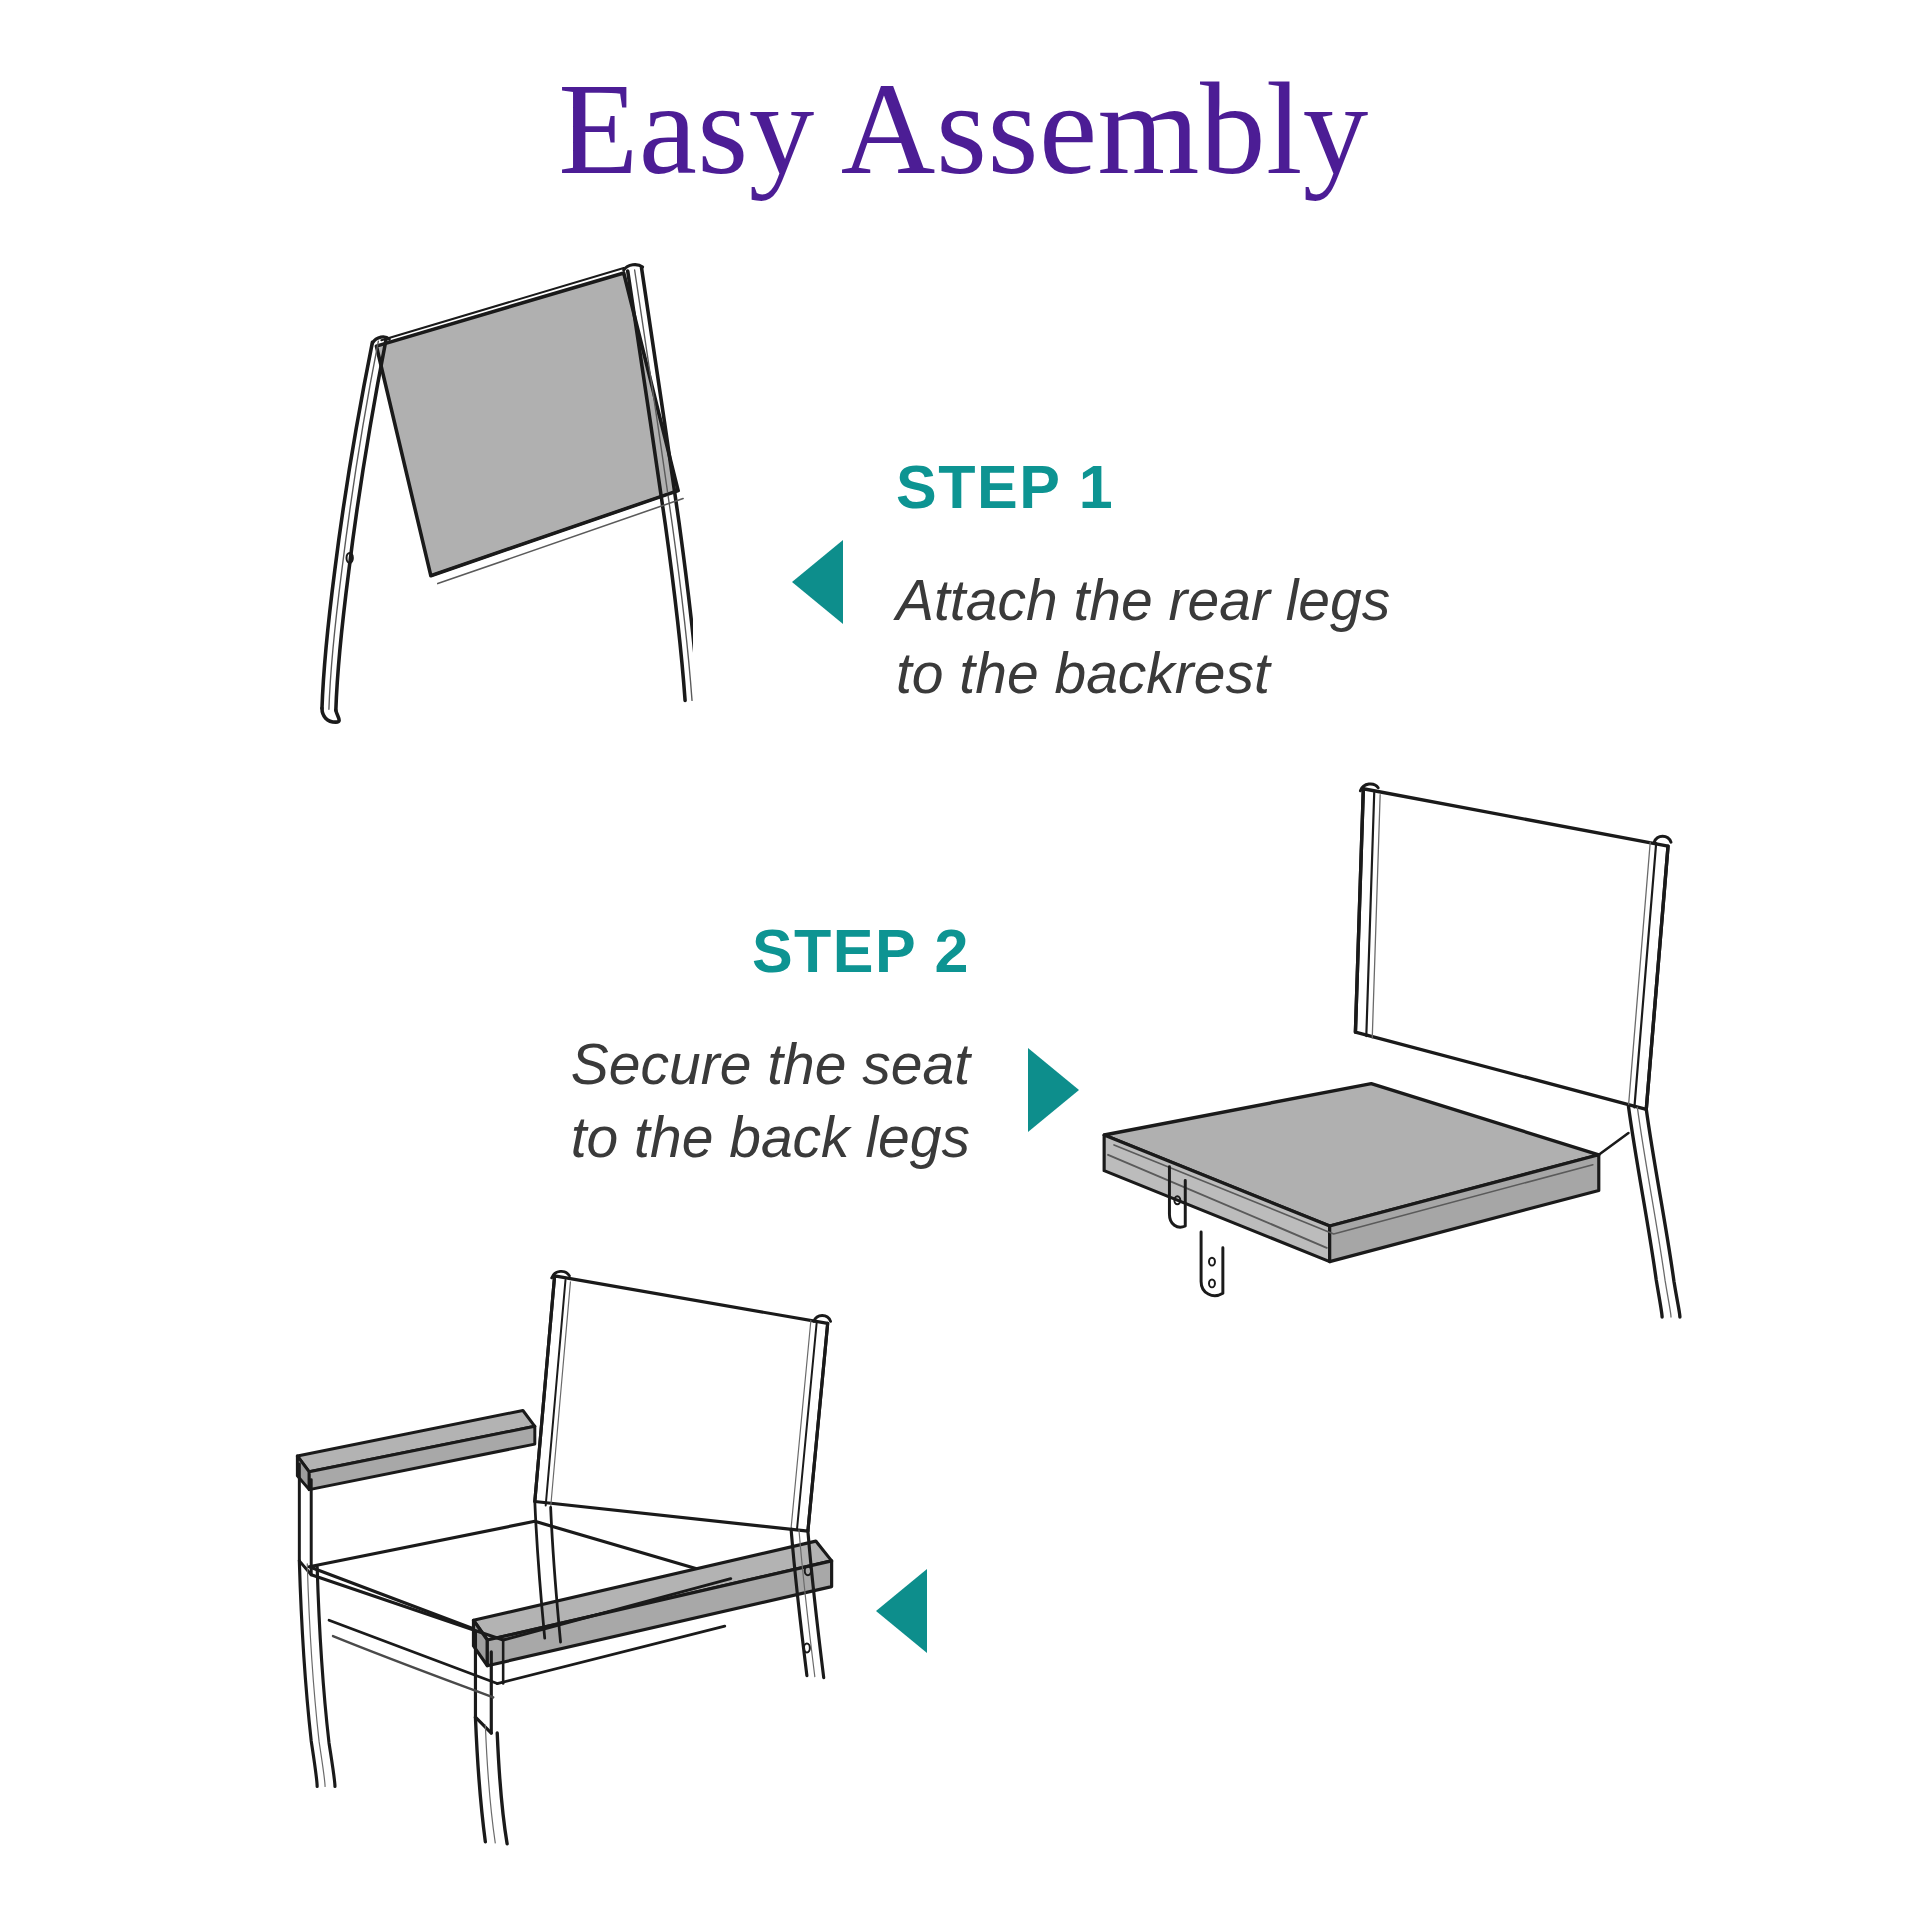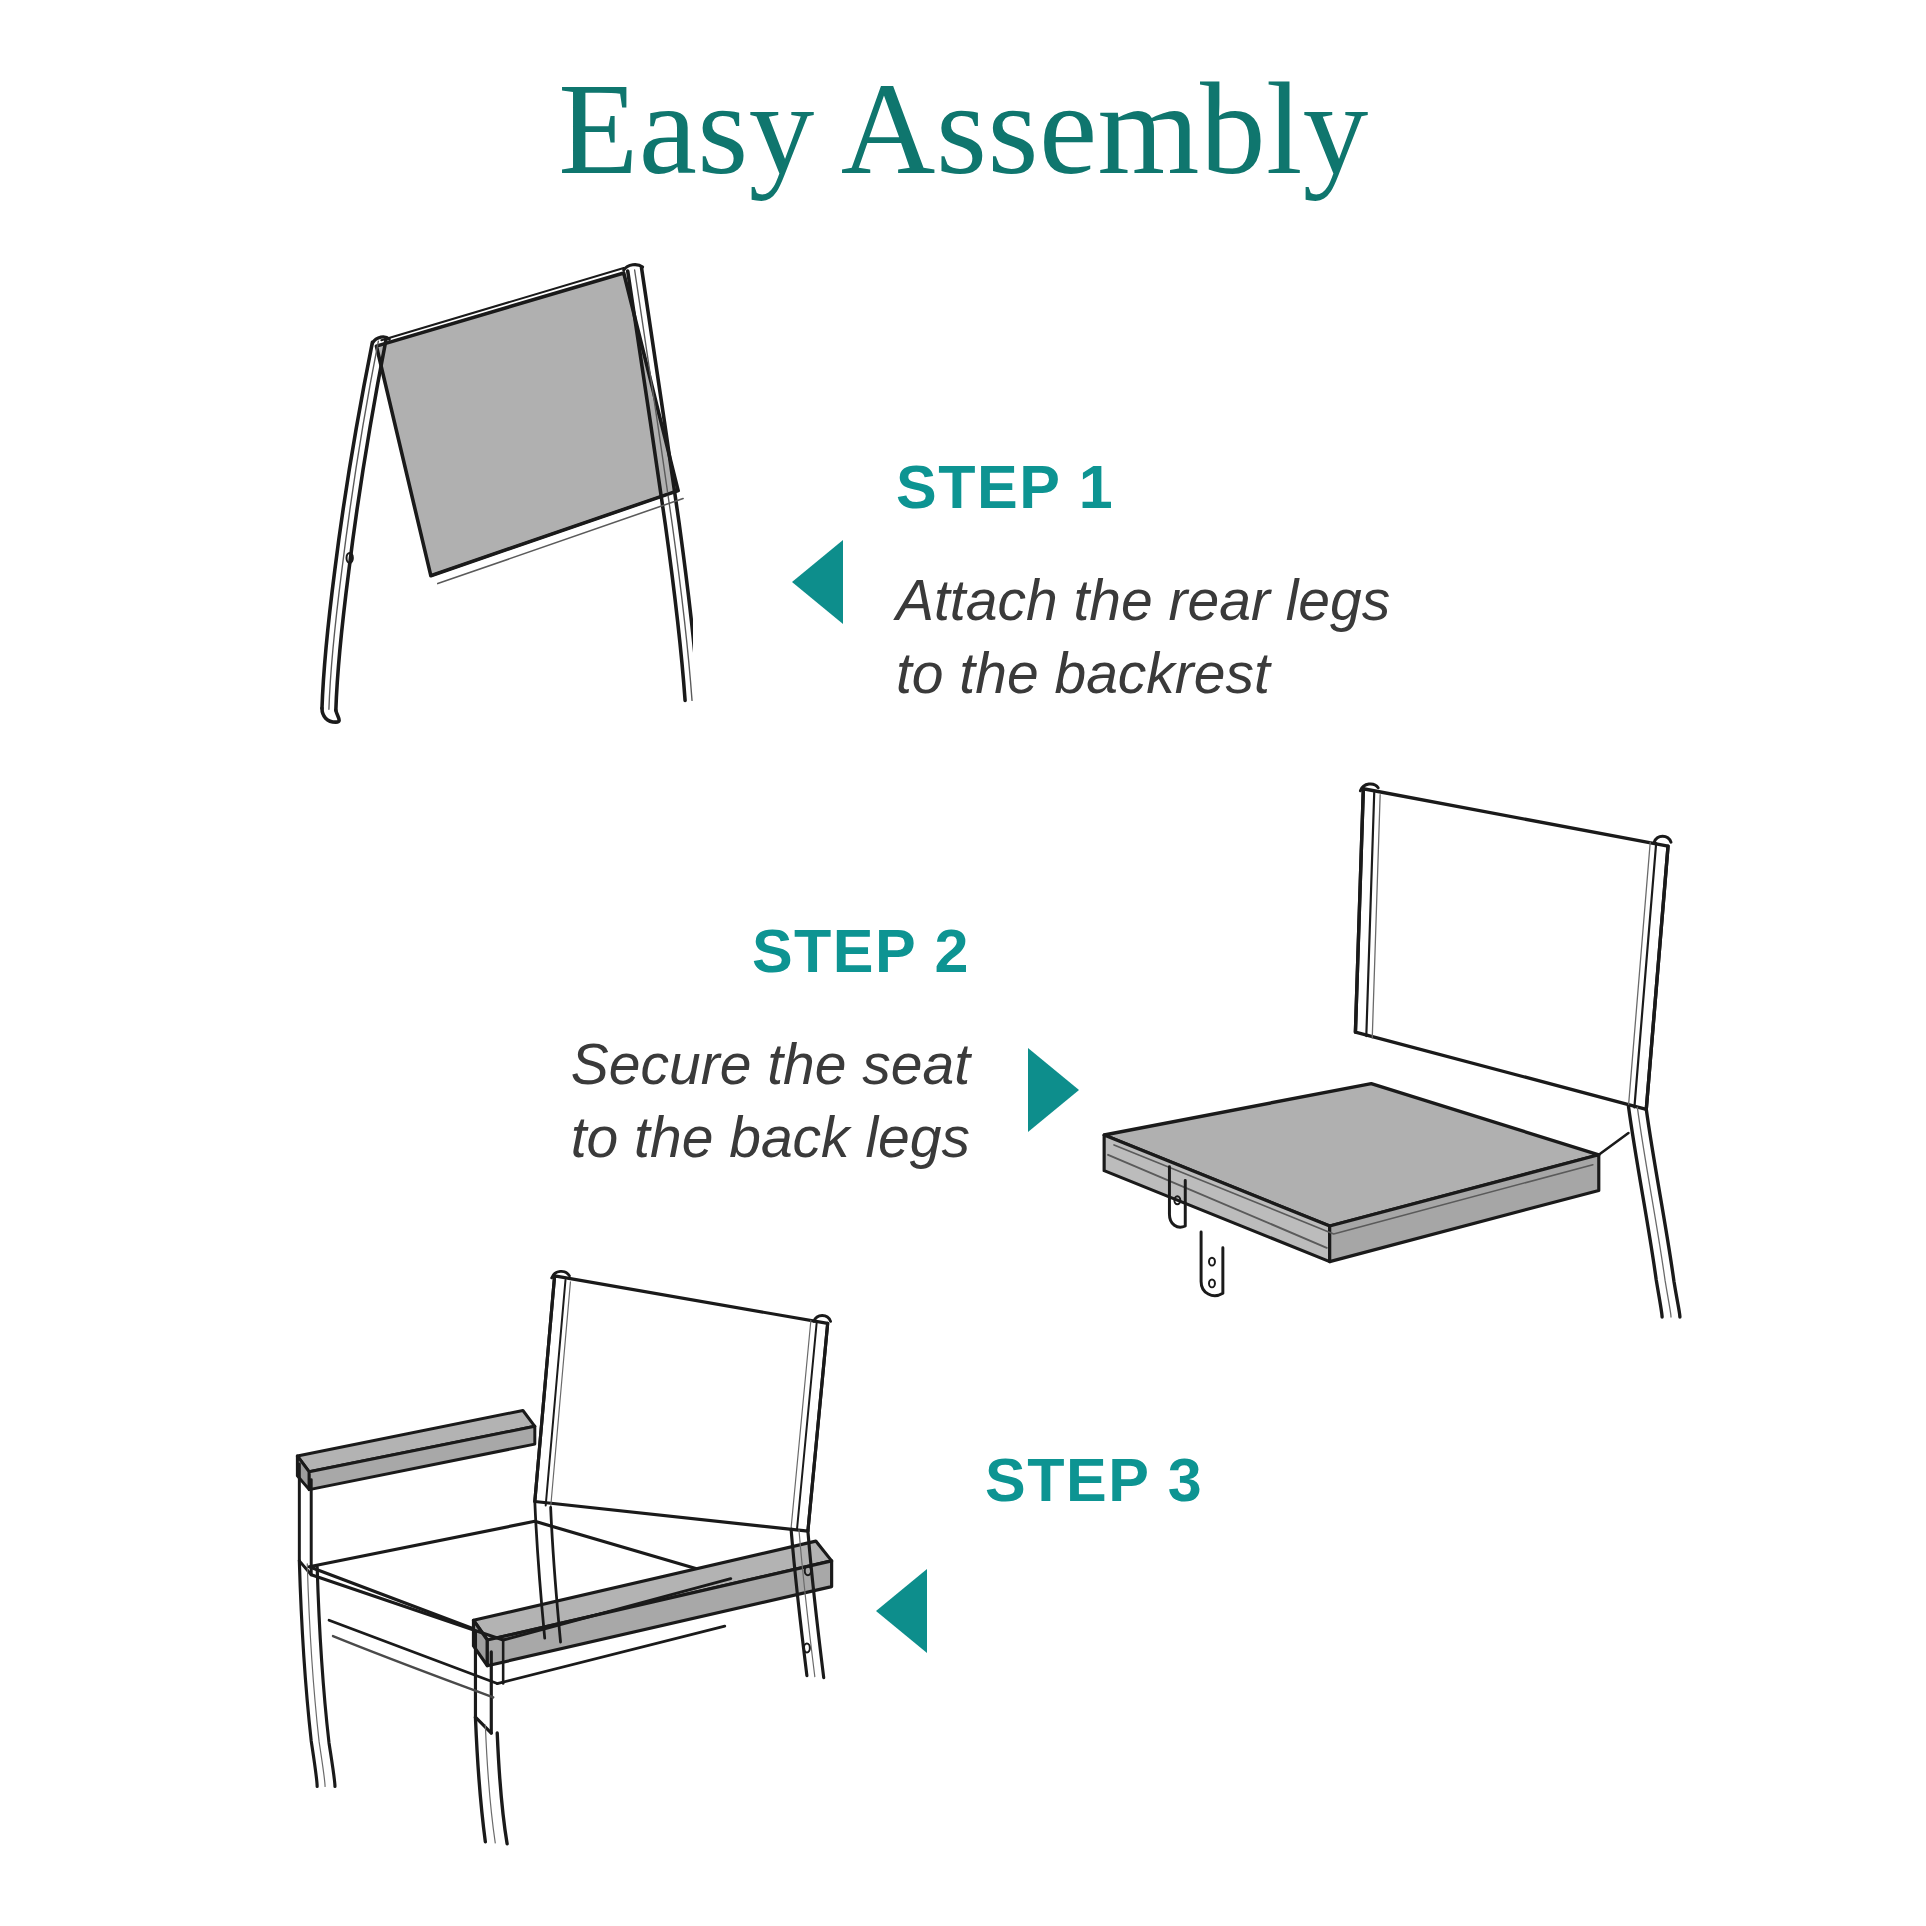--- a/index.html
+++ b/index.html
@@ -25,21 +25,21 @@
   .title {
     position: absolute;
     top: 57px;
     left: 0;
     width: 1927px;
     text-align: center;
     font-family: "Liberation Serif", serif;
     font-size: 131px;
     font-weight: 400;
     letter-spacing: 0.5px;
-    color: #0f766e;
+    color: #4c1d95;
     line-height: 1.1;
   }
 
   
   .step-block {
     position: absolute;
   }
   .step-heading {
     font-family: "Liberation Sans", sans-serif;
     font-weight: bold;
@@ -259,17 +259,16 @@
         <path d="M262,436 L492,378" stroke-width="2.8"></path>
         <path d="M268,392 L268,436" stroke-width="2.6"></path>
 
         <path d="M96,388 C150,410 210,432 258,450" stroke-width="2.4" stroke="#4a4a4a"></path>
       </g>
     </svg>
   </div>
 
   <div class="step-block" id="step3-block">
     <div class="tri tri-left" id="step3-arrow"></div>
-    <p class="step-heading">STEP 3</p>
   </div>
 
 </div>
 
 
 </body></html>

